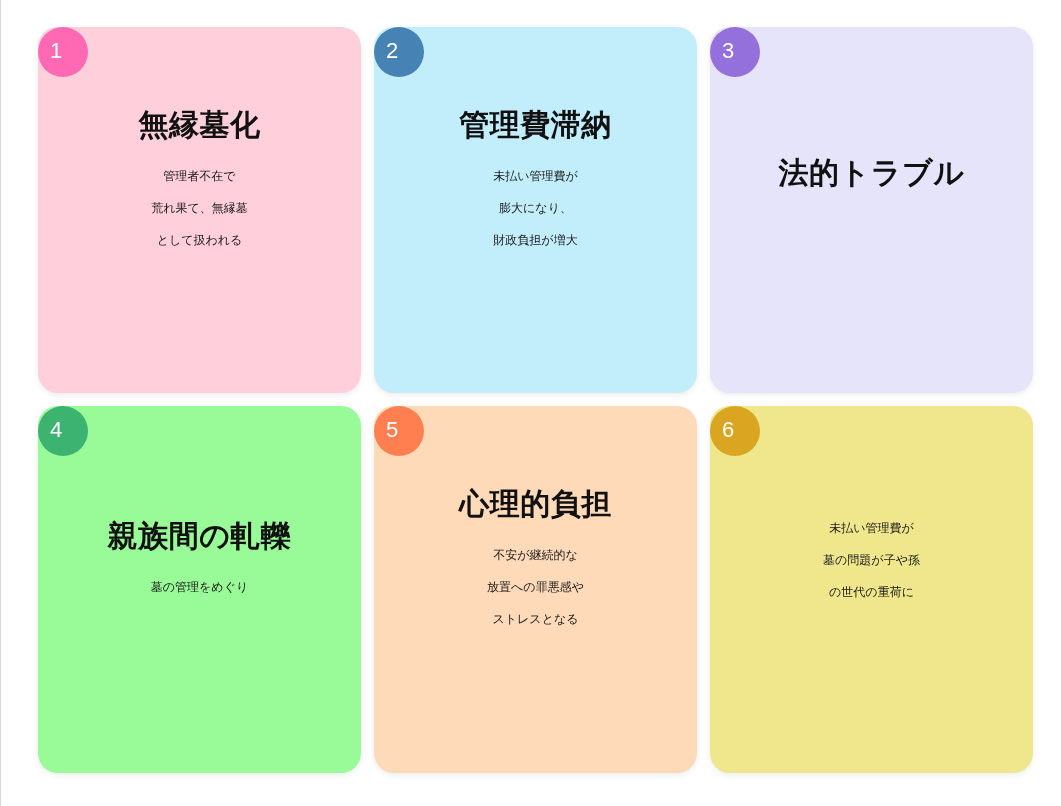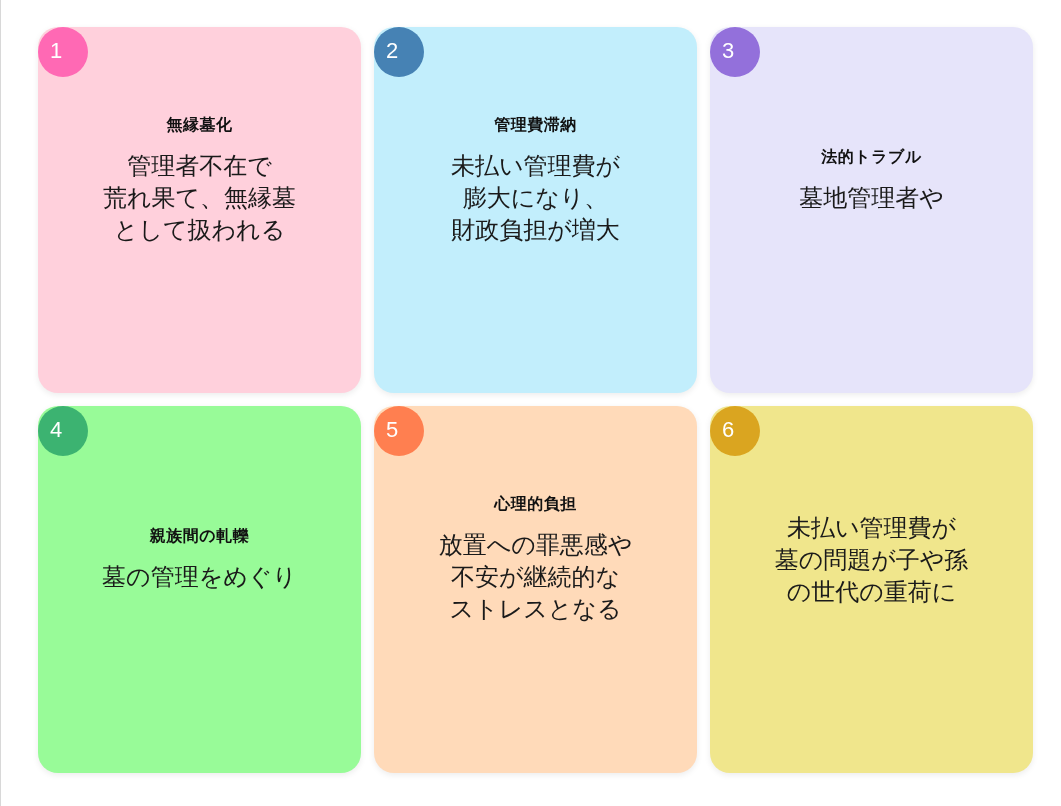--- a/index.html
+++ b/index.html
@@ -50,28 +50,28 @@
       font-family: "Liberation Sans", sans-serif;
       font-size: 22px;
       display: flex;
       align-items: center;
       justify-content: center;
       padding-right: 14px;
       padding-bottom: 2px;
       box-sizing: border-box;
     }
     .title {
-      font-size: 16px;
+      font-size: 30px;
       font-weight: bold;
       margin: 0 0 14px 0;
       letter-spacing: 0.5px;
       text-align: right;
     }
     .desc {
-      font-size: 24px;
+      font-size: 12px;
       line-height: 32px;
       color: #1a1a1a;
     }
     .desc div { white-space: nowrap; }
   </style>
 </head>
 <body>
 
 <div class="grid">
 
@@ -92,38 +92,37 @@
       <div>未払い管理費が</div>
       <div>膨大になり、</div>
       <div>財政負担が増大</div>
     </div>
   </div>
 
   <div class="card" style="background: rgb(230, 228, 250);">
     <div class="badge" style="background: rgb(147, 112, 219);">3</div>
     <div class="title">法的トラブル</div>
     <div class="desc">
-      <div>墓地管理者や</div>
     </div>
   </div>
 
   <div class="card" style="background: rgb(152, 251, 152);">
     <div class="badge" style="background: rgb(60, 179, 113);">4</div>
     <div class="title">親族間の軋轢</div>
     <div class="desc">
       <div>墓の管理をめぐり</div>
     </div>
   </div>
 
   <div class="card" style="background: rgb(255, 218, 185);">
     <div class="badge" style="background: rgb(255, 127, 80);">5</div>
     <div class="title">心理的負担</div>
     <div class="desc">
+      <div>不安が継続的な</div>
       <div>放置への罪悪感や</div>
-      <div>不安が継続的な</div>
       <div>ストレスとなる</div>
     </div>
   </div>
 
   <div class="card" style="background: rgb(240, 230, 140);">
     <div class="badge" style="background: rgb(218, 165, 32);">6</div>
     <div class="desc">
       <div>未払い管理費が</div>
       <div>墓の問題が子や孫</div>
       <div>の世代の重荷に</div>

